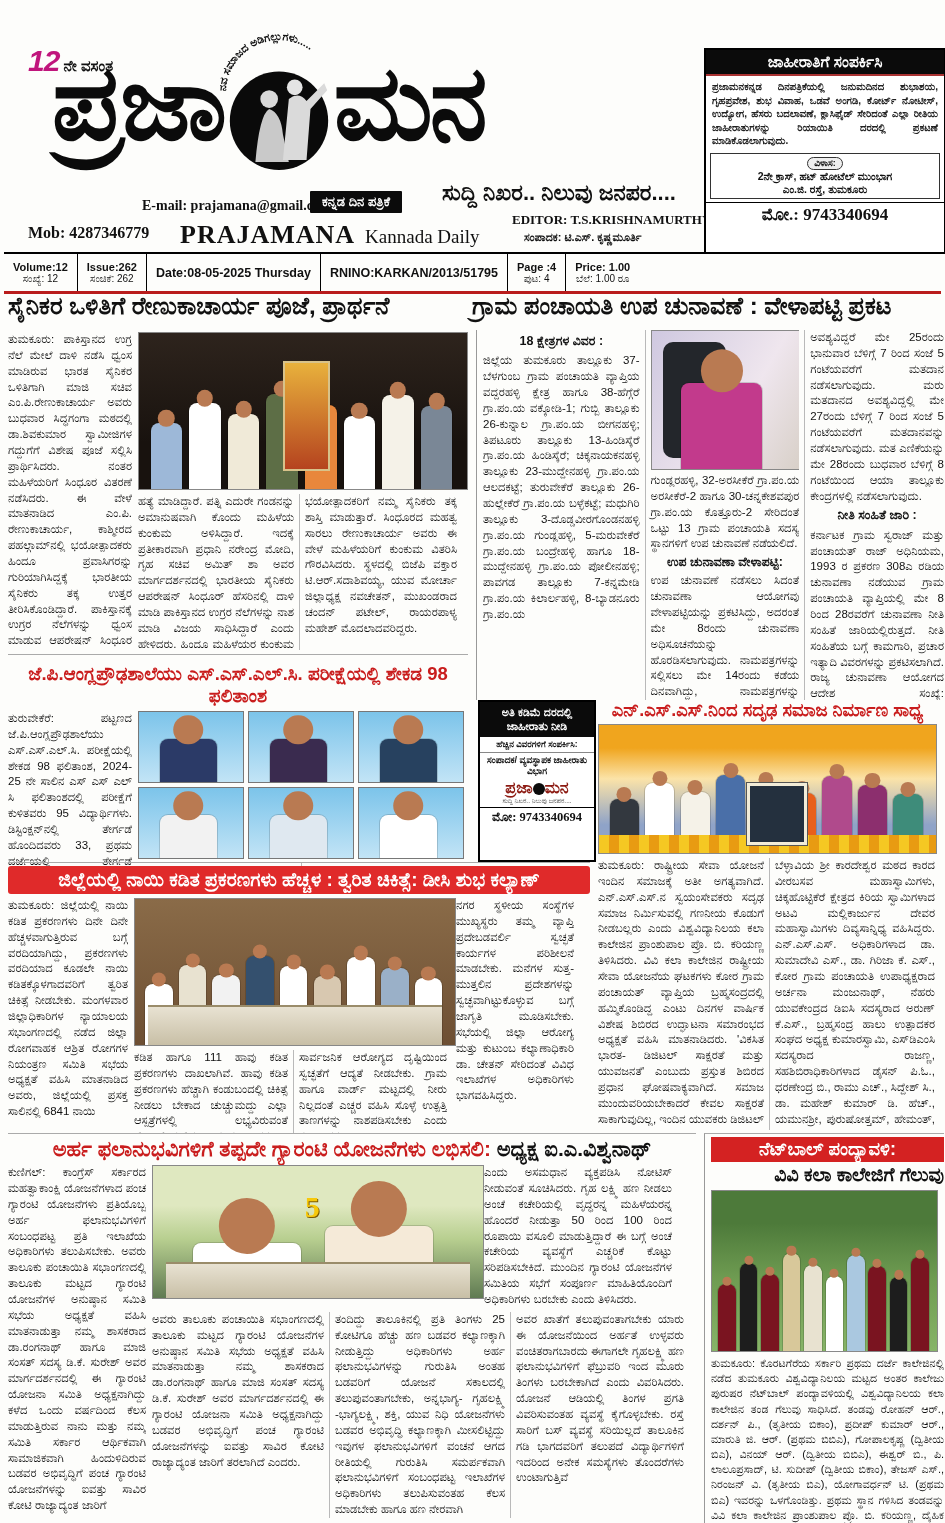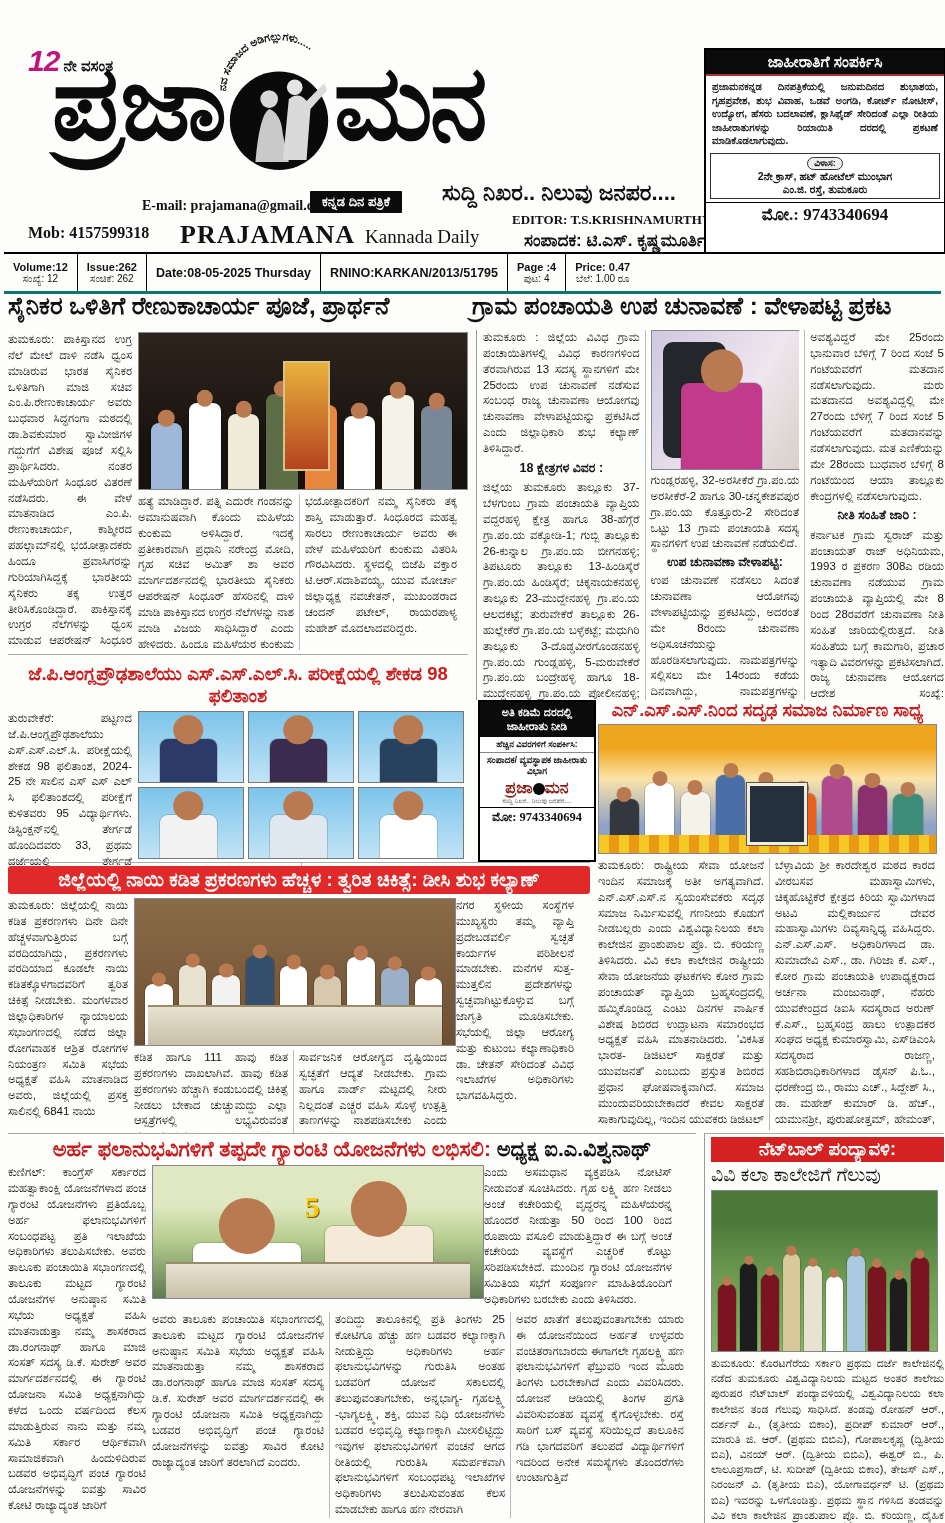--- a/index.html
+++ b/index.html
@@ -30,34 +30,34 @@
   #anniv{left:24px;top:42px;font-size:15px;font-weight:bold}
   #anniv .num{font-size:30px;font-style:italic;color:#c0157c;letter-spacing:-1px}
   #mast{left:48px;top:22px;width:650px;height:160px;display:flex;align-items:center}
   .mast-word{font-family:"Liberation Serif","DejaVu Serif",serif;font-weight:bold;font-size:104px;
      line-height:1;letter-spacing:-3px;color:#0b0b0b}
   #email{left:138px;top:196px;font-size:14px;font-weight:bold}
   #daily-badge{left:306px;top:189px;background:#0b0b0b;color:#fff;font-weight:bold;font-size:13px;
      padding:3px 12px;border-radius:1px}
   #tagline{left:438px;top:178px;font-size:22px;font-weight:bold;letter-spacing:0}
   #editor-en{left:508px;top:210px;font-size:13px;font-weight:bold}
-  #editor-kn{left:520px;top:229px;font-size:17px;font-weight:bold}
+  #editor-kn{left:520px;top:229px;font-size:11px;font-weight:bold}
   #mob{left:24px;top:222px;font-size:16px;font-weight:bold}
   #praj{left:176px;top:218px}
   #praj .nm{font-size:26px;font-weight:bold;letter-spacing:1px}
   #praj .sb{font-size:19px;margin-left:6px}
   #adbox{left:700px;top:46px;width:238px;height:202px;border:2px solid #000;background:#fff}
   #adbox .hd{background:#0b0b0b;color:#fff;text-align:center;font-weight:bold;font-size:15.5px;padding:3px 0;
      border-bottom:2px solid #a33}
   #adbox .bd{font-size:10px;line-height:1.35;text-align:justify;padding:4px 6px;font-weight:bold;color:#222}
   #adbox .addr{border:1px solid #333;margin:1px 4px;text-align:center;padding:2px 2px;font-size:10.5px;font-weight:bold}
   #adbox .pill{display:inline-block;border:1px solid #333;border-radius:8px;font-size:9px;padding:0 6px;background:#eee}
   #adbox .ph-no{text-align:center;font-size:17px;font-weight:bold;border-top:1.5px solid #000;padding-top:2px;margin-top:3px}
   
-  #infobar{top:252px;left:4px;width:937px;height:37px;border-top:2px solid #000;border-bottom:3px solid #0f766e;
+  #infobar{top:252px;left:4px;width:937px;height:37px;border-top:2px solid #000;border-bottom:3px solid #b91c1c;
      display:flex;align-items:stretch}
   .ib{display:flex;flex-direction:column;justify-content:center;text-align:center;padding:1px 9px}
   .ib+.ib{border-left:1.5px solid #000}
   .ib .en{font-size:11px;font-weight:bold;white-space:nowrap}
   .ib .kn2{font-size:10px;white-space:nowrap}
   .ib.single{justify-content:center;font-size:12.5px;font-weight:bold;white-space:nowrap}
   
   #hl-left{top:293px;left:8px;width:458px;font-size:24px;font-weight:bold;line-height:1.1}
   #hl-right{top:293px;left:472px;width:465px;font-size:24px;font-weight:bold;line-height:1.1}
   
@@ -87,21 +87,21 @@
   #art-dog{top:862px;left:8px;width:582px;height:268px;overflow:hidden;border-top:1px solid #aaa;padding-top:3px}
   #art-dog .banner{background:#e02a2a;color:#fff;font-weight:bold;font-size:19px;text-align:center;
      padding:3px 0;border-radius:3px;margin-bottom:4px}
   
   #art-guar{top:1133px;left:8px;width:688px;height:388px;overflow:hidden;border-top:1px solid #aaa;padding-top:3px}
   #art-guar .sh{font-size:21px;font-weight:bold;text-align:center;line-height:1.1;margin-bottom:5px}
   
   #art-net{top:1133px;left:704px;width:233px;height:388px;overflow:hidden;border-left:1px solid #999;
      border-top:1px solid #aaa;padding:3px 0 0 6px}
   #art-net .h1{background:#d42222;color:#fff;font-size:18px;font-weight:bold;text-align:center;padding:2px 0}
-  #art-net .h2{font-size:19px;font-weight:normal;text-align:left;padding:2px 0 4px}
+  #art-net .h2{font-size:19px;font-weight:bold;text-align:right;padding:2px 0 4px}
 </style>
 </head>
 <body>
 
 <div class="abs" id="header">
   <div class="abs" id="anniv">
     <span class="num">12</span>
     <span>ನೇ ವಸಂತ</span>
   </div>
 
@@ -121,21 +121,21 @@
       <path d="M64 132 L70 70 Q80 62 88 72 L106 54 L109 61 L92 80 L88 132 Z" fill="#dadada"></path>
     </svg>
     <span class="mast-word">ಮನ</span>
   </div>
 
   <div class="abs serif" id="email">E-mail: prajamana@gmail.com</div>
   <div class="abs" id="daily-badge">ಕನ್ನಡ ದಿನ ಪತ್ರಿಕೆ</div>
   <div class="abs" id="tagline">ಸುದ್ದಿ ನಿಖರ.. ನಿಲುವು ಜನಪರ....</div>
   <div class="abs serif" id="editor-en">EDITOR: T.S.KRISHNAMURTHY</div>
   <div class="abs" id="editor-kn">ಸಂಪಾದಕ: ಟಿ.ಎಸ್. ಕೃಷ್ಣಮೂರ್ತಿ</div>
-  <div class="abs serif" id="mob">Mob: 4157599318</div>
+  <div class="abs serif" id="mob">Mob: 4287346779</div>
   <div class="abs serif" id="praj">
     <span class="nm">PRAJAMANA</span>
     <span class="sb">Kannada Daily</span>
   </div>
 
   <div class="abs" id="adbox">
     <div class="hd">ಜಾಹೀರಾತಿಗೆ ಸಂಪರ್ಕಿಸಿ</div>
     <div class="bd">ಪ್ರಜಾಮನಕನ್ನಡ ದಿನಪತ್ರಿಕೆಯಲ್ಲಿ ಜನುಮದಿನದ ಶುಭಾಶಯ, ಗೃಹಪ್ರವೇಶ, ಶುಭ ವಿವಾಹ, ಒಡವೆ ಅಂಗಡಿ, ಕೋರ್ಟ್ ನೋಟೀಸ್, ಉದ್ಯೋಗ, ಹೆಸರು ಬದಲಾವಣೆ, ಕ್ಲಾಸಿಫೈಡ್ ಸೇರಿದಂತೆ ಎಲ್ಲಾ ರೀತಿಯ ಜಾಹೀರಾತುಗಳನ್ನು ರಿಯಾಯಿತಿ ದರದಲ್ಲಿ ಪ್ರಕಟಣೆ ಮಾಡಿಕೊಡಲಾಗುವುದು.</div>
     <div class="addr">
       <span class="pill">ವಿಳಾಸ:</span><br>
@@ -155,21 +155,21 @@
     <span class="en">Issue:262</span>
     <span class="kn2">ಸಂಚಿಕೆ: 262</span>
   </div>
   <div class="ib single">Date:08-05-2025 Thursday</div>
   <div class="ib single">RNINO:KARKAN/2013/51795</div>
   <div class="ib">
     <span class="en">Page :4</span>
     <span class="kn2">ಪುಟ: 4</span>
   </div>
   <div class="ib">
-    <span class="en">Price: 0.47</span>
+    <span class="en">Price: 1.00</span>
     <span class="kn2">ಬೆಲೆ: 1.00 ರೂ</span>
   </div>
 </div>
 
 <div class="abs" id="hl-left">ಸೈನಿಕರ ಒಳಿತಿಗೆ ರೇಣುಕಾಚಾರ್ಯ ಪೂಜೆ, ಪ್ರಾರ್ಥನೆ</div>
 <div class="abs" id="hl-right">ಗ್ರಾಮ ಪಂಚಾಯತಿ ಉಪ ಚುನಾವಣೆ : ವೇಳಾಪಟ್ಟಿ ಪ್ರಕಟ</div>
 
 <div class="abs" id="art-renuka">
   <div class="cols">
     <div class="col kn" style="width:124px">ತುಮಕೂರು: ಪಾಕಿಸ್ತಾನದ ಉಗ್ರ ನೆಲೆ ಮೇಲೆ ದಾಳಿ ನಡೆಸಿ ಧ್ವಂಸ ಮಾಡಿರುವ ಭಾರತ ಸೈನಿಕರ ಒಳಿತಿಗಾಗಿ ಮಾಜಿ ಸಚಿವ ಎಂ.ಪಿ.ರೇಣುಕಾಚಾರ್ಯ ಅವರು ಬುಧವಾರ ಸಿದ್ಧಗಂಗಾ ಮಠದಲ್ಲಿ ಡಾ.ಶಿವಕುಮಾರ ಸ್ವಾಮೀಜಿಗಳ ಗದ್ದುಗೆಗೆ ವಿಶೇಷ ಪೂಜೆ ಸಲ್ಲಿಸಿ ಪ್ರಾರ್ಥಿಸಿದರು. ನಂತರ ಮಹಿಳೆಯರಿಗೆ ಸಿಂಧೂರ ವಿತರಣೆ ನಡೆಸಿದರು. ಈ ವೇಳೆ ಮಾತನಾಡಿದ ಎಂ.ಪಿ. ರೇಣುಕಾಚಾರ್ಯ, ಕಾಶ್ಮೀರದ ಪಹಲ್ಗಾಮ್‌ನಲ್ಲಿ ಭಯೋತ್ಪಾದಕರು ಹಿಂದೂ ಪ್ರವಾಸಿಗರನ್ನು ಗುರಿಯಾಗಿಸಿದ್ದಕ್ಕೆ ಭಾರತೀಯ ಸೈನಿಕರು ತಕ್ಕ ಉತ್ತರ ತೀರಿಸಿಕೊಂಡಿದ್ದಾರೆ. ಪಾಕಿಸ್ತಾನಕ್ಕೆ ಉಗ್ರರ ನೆಲೆಗಳನ್ನು ಧ್ವಂಸ ಮಾಡುವ ಆಪರೇಷನ್ ಸಿಂಧೂರ ಯಶಸ್ವಿಯಾಗಿದೆ. ಪಹಲ್ಗಾಮ್‌ನಲ್ಲಿ ಭಯೋತ್ಪಾದಕರು ಹಿಂದೂಗಳನ್ನು ಗುರಿಯಾಗಿಸಿಕೊಂಡು</div>
@@ -205,21 +205,20 @@
         <div class="col kn" style="width:156px">ಹತ್ಯೆ ಮಾಡಿದ್ದಾರೆ. ಪತ್ನಿ ಎದುರೇ ಗಂಡನನ್ನು ಅಮಾನುಷವಾಗಿ ಕೊಂದು ಮಹಿಳೆಯ ಕುಂಕುಮ ಅಳಿಸಿದ್ದಾರೆ. ಇದಕ್ಕೆ ಪ್ರತೀಕಾರವಾಗಿ ಪ್ರಧಾನಿ ನರೇಂದ್ರ ಮೋದಿ, ಗೃಹ ಸಚಿವ ಅಮಿತ್ ಶಾ ಅವರ ಮಾರ್ಗದರ್ಶನದಲ್ಲಿ ಭಾರತೀಯ ಸೈನಿಕರು ಆಪರೇಷನ್ ಸಿಂಧೂರ್ ಹೆಸರಿನಲ್ಲಿ ದಾಳಿ ಮಾಡಿ ಪಾಕಿಸ್ತಾನದ ಉಗ್ರರ ನೆಲೆಗಳನ್ನು ನಾಶ ಮಾಡಿ ವಿಜಯ ಸಾಧಿಸಿದ್ದಾರೆ ಎಂದು ಹೇಳಿದರು. ಹಿಂದೂ ಮಹಿಳೆಯರ ಕುಂಕುಮ ಅಳಿಸಿದ</div>
         <div class="col kn" style="width:152px">ಭಯೋತ್ಪಾದಕರಿಗೆ ನಮ್ಮ ಸೈನಿಕರು ತಕ್ಕ ಶಾಸ್ತಿ ಮಾಡುತ್ತಾರೆ. ಸಿಂಧೂರದ ಮಹತ್ವ ಸಾರಲು ರೇಣುಕಾಚಾರ್ಯ ಅವರು ಈ ವೇಳೆ ಮಹಿಳೆಯರಿಗೆ ಕುಂಕುಮ ವಿತರಿಸಿ ಗೌರವಿಸಿದರು. ಸ್ಥಳದಲ್ಲಿ ಬಿಜೆಪಿ ವಕ್ತಾರ ಟಿ.ಆರ್.ಸದಾಶಿವಯ್ಯ, ಯುವ ಮೋರ್ಚಾ ಜಿಲ್ಲಾಧ್ಯಕ್ಷ ನವಚೇತನ್, ಮುಖಂಡರಾದ ಚಂದನ್ ಪಟೇಲ್, ರಾಯರಪಾಳ್ಯ ಮಹೇಶ್ ಮೊದಲಾದವರಿದ್ದರು.</div>
       </div>
     </div>
   </div>
 </div>
 
 <div class="abs" id="art-election">
   <div class="cols" style="height:100%">
     <div class="col kn" style="width:158px">
-      <span>ತುಮಕೂರು : ಜಿಲ್ಲೆಯ ವಿವಿಧ ಗ್ರಾಮ ಪಂಚಾಯಿತಿಗಳಲ್ಲಿ ವಿವಿಧ ಕಾರಣಗಳಿಂದ ತೆರವಾಗಿರುವ 13 ಸದಸ್ಯ ಸ್ಥಾನಗಳಿಗೆ ಮೇ 25ರಂದು ಉಪ ಚುನಾವಣೆ ನಡೆಸುವ ಸಂಬಂಧ ರಾಜ್ಯ ಚುನಾವಣಾ ಆಯೋಗವು ಚುನಾವಣಾ ವೇಳಾಪಟ್ಟಿಯನ್ನು ಪ್ರಕಟಿಸಿದೆ ಎಂದು ಜಿಲ್ಲಾಧಿಕಾರಿ ಶುಭ ಕಲ್ಯಾಣ್ ತಿಳಿಸಿದ್ದಾರೆ.</span>
       <div class="subhead-sm">18 ಕ್ಷೇತ್ರಗಳ ವಿವರ :</div>
       <span>ಜಿಲ್ಲೆಯ ತುಮಕೂರು ತಾಲ್ಲೂಕು 37-ಬೆಳಗುಂಬ ಗ್ರಾಮ ಪಂಚಾಯತಿ ವ್ಯಾಪ್ತಿಯ ವದ್ದರಹಳ್ಳಿ ಕ್ಷೇತ್ರ ಹಾಗೂ 38-ಹೆಗ್ಗೆರೆ ಗ್ರಾ.ಪಂ.ಯ ವಕ್ಕೋಡಿ-1; ಗುಬ್ಬಿ ತಾಲ್ಲೂಕು 26-ಕುನ್ನಾಲ ಗ್ರಾ.ಪಂ.ಯ ಬೀಗನಹಳ್ಳಿ; ತಿಪಟೂರು ತಾಲ್ಲೂಕು 13-ಹಿಂಡಿಸ್ಕೆರೆ ಗ್ರಾ.ಪಂ.ಯ ಹಿಂಡಿಸ್ಕೆರೆ; ಚಿಕ್ಕನಾಯಕನಹಳ್ಳಿ ತಾಲ್ಲೂಕು 23-ಮುದ್ದೇನಹಳ್ಳಿ ಗ್ರಾ.ಪಂ.ಯ ಆಲದಕಟ್ಟೆ; ತುರುವೇಕೆರೆ ತಾಲ್ಲೂಕು 26-ಹುಲ್ಲೇಕೆರೆ ಗ್ರಾ.ಪಂ.ಯ ಬಳ್ಳೆಕಟ್ಟೆ; ಮಧುಗಿರಿ ತಾಲ್ಲೂಕು 3-ದೊಡ್ಡವೀರಗೊಂಡನಹಳ್ಳಿ ಗ್ರಾ.ಪಂ.ಯ ಗುಂಡ್ಲಹಳ್ಳಿ, 5-ಮರುವೇಕೆರೆ ಗ್ರಾ.ಪಂ.ಯ ಬಂದ್ರೇಹಳ್ಳಿ ಹಾಗೂ 18-ಮುದ್ದೇನಹಳ್ಳಿ ಗ್ರಾ.ಪಂ.ಯ ಪೋಲೀನಹಳ್ಳಿ; ಪಾವಗಡ ತಾಲ್ಲೂಕು 7-ಕನ್ನಮೇಡಿ ಗ್ರಾ.ಪಂ.ಯ ಕಿಲಾರ್ಲಹಳ್ಳಿ, 8-ಬ್ಯಾಡನೂರು ಗ್ರಾ.ಪಂ.ಯ</span>
     </div>
     <div class="col" style="width:150px">
       <div class="ph" style="width:148px;height:138px;background:linear-gradient(120deg,#cfc8e0,#efe6ee 60%,#d8d0c8)">
         <div style="position:absolute;left:8%;top:8%;width:42%;height:84%;background:#23262b;border-radius:10px"></div>
       <div class="person" style="left: 20%; width: 54.6667%; height: 62%; background: rgb(194, 58, 140);">
             <div class="p-head" style="background: rgb(185, 122, 82);"></div>
           </div>
         </div>

